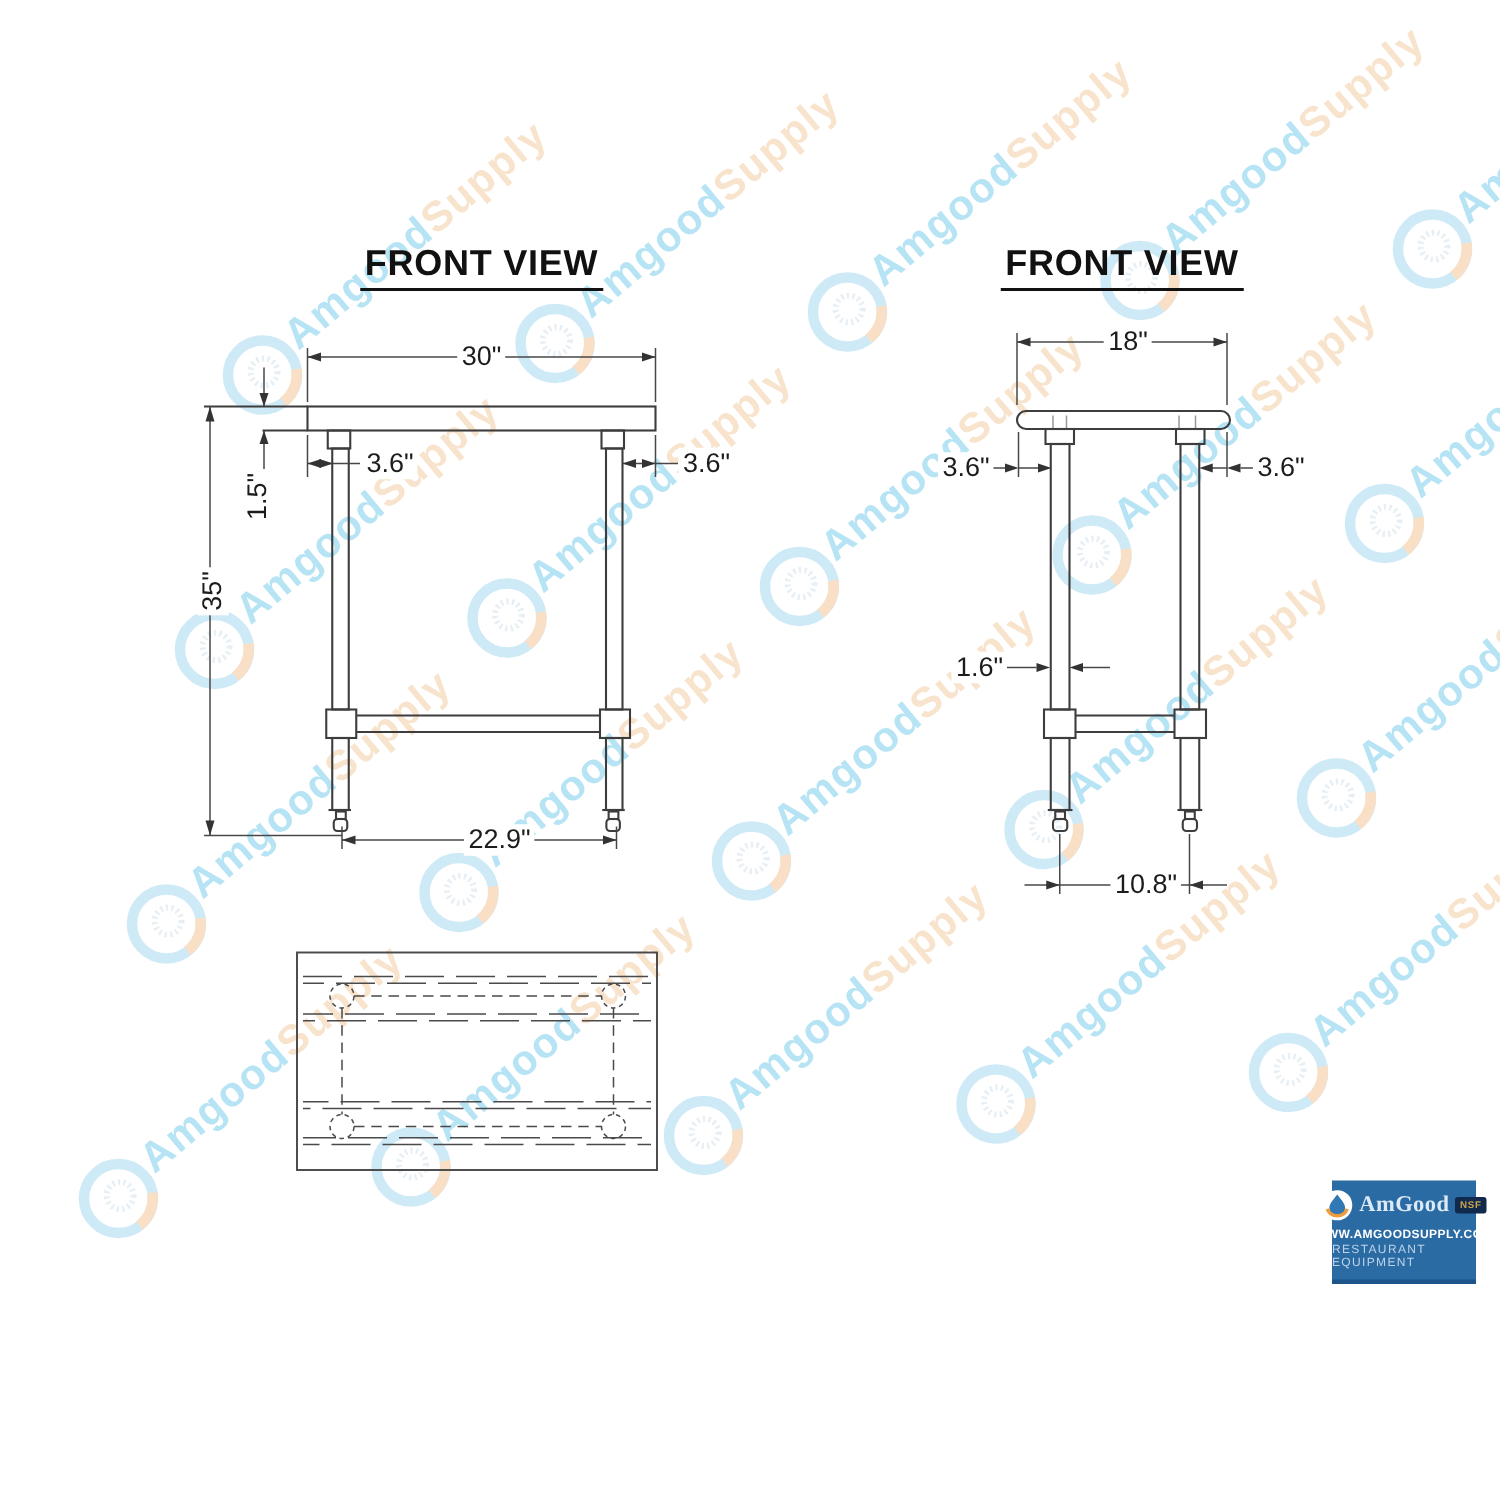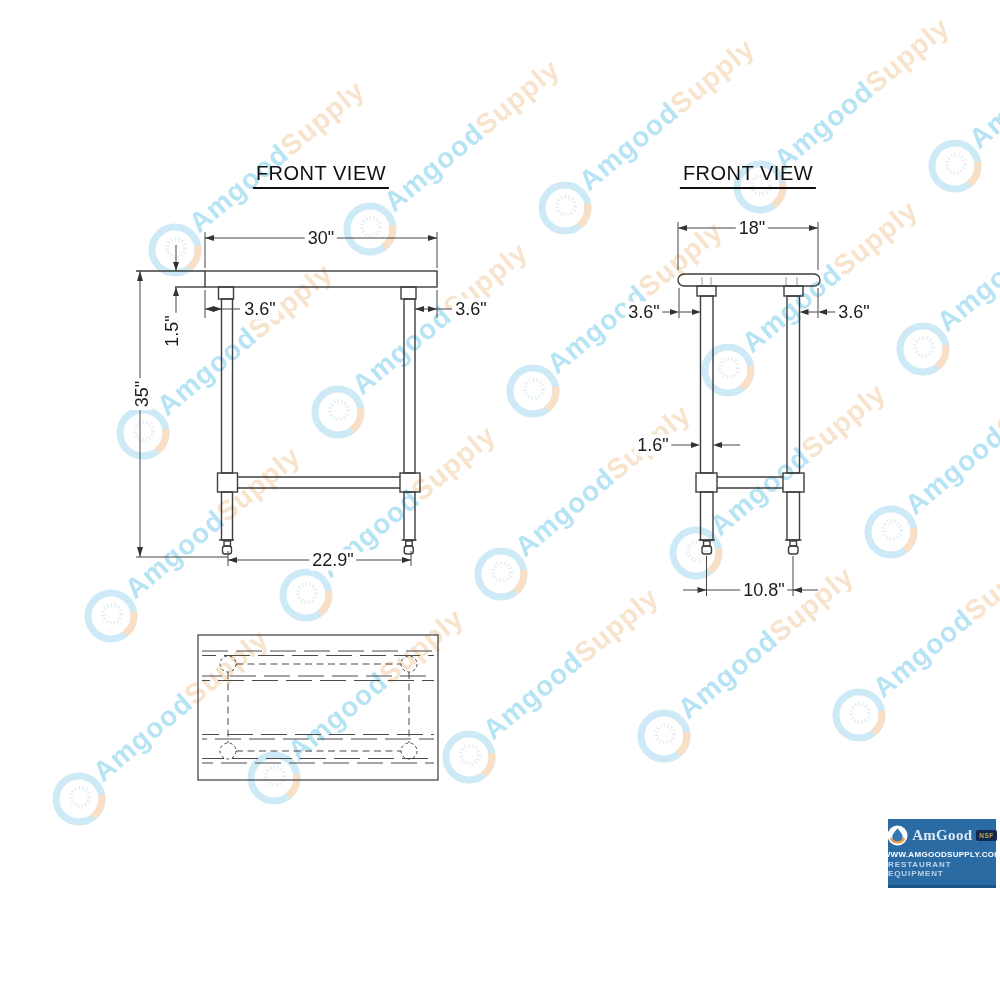--- a/index.html
+++ b/index.html
@@ -1,34 +1,34 @@
 <!DOCTYPE html>
 <html><head>
 <meta charset="utf-8">
 <style>
   html,body{margin:0;padding:0;background:#fff;}
   .canvas{position:relative;width:1000px;height:1000px;background:#ffffff;overflow:hidden;
           font-family:"Liberation Sans",sans-serif;}
   .layer{position:absolute;left:0;top:0;}
-  .view-title{position:absolute;font-weight:normal;font-size:20px;color:#111;
+  .view-title{position:absolute;font-weight:bold;font-size:24px;color:#111;
               letter-spacing:.5px;border-bottom:2.5px solid #111;padding:0 3px 2px 3px;
               transform:translateX(-50%);white-space:nowrap;z-index:4;}
   .dim-label{position:absolute;font-size:18px;color:#1c1c1c;background:#fff;
              padding:0 3px;white-space:nowrap;transform:translate(-50%,-50%);z-index:3;}
   .dim-label.rot{transform:translate(-50%,-50%) rotate(-90deg);}
-  .logo{position:absolute;left:888px;top:787px;width:108px;height:69px;background:#2a6ba4;
+  .logo{position:absolute;left:888px;top:787px;width:96px;height:69px;background:#2a6ba4;
         z-index:5;border-bottom:3px solid #1d5489;box-sizing:border-box;
-        display:flex;flex-direction:column;align-items:center;margin-top:32px;}
+        display:flex;flex-direction:column;align-items:center;}
   .logo-top{display:flex;align-items:center;gap:4px;margin-top:6px;}
   .logo-brand{font-family:"Liberation Serif",serif;font-weight:bold;font-size:15px;
               color:#dce9f6;letter-spacing:.3px;}
   .logo-nsf{background:#10294d;color:#c9a44b;font-size:6.5px;font-weight:bold;
             padding:2px 3px;border-radius:2px;letter-spacing:.5px;}
   .logo-web{margin-top:4px;font-size:8px;font-weight:bold;color:#ffffff;letter-spacing:.3px;}
-  .logo-tag{margin-top:1px;font-size:8px;font-weight:bold;color:#bed3e9;letter-spacing:.9px;}
+  .logo-tag{margin-top:1px;font-size:8px;font-weight:normal;color:#bed3e9;letter-spacing:.9px;}
 </style>
 </head>
 <body>
 
 <div class="canvas">
 
   <svg id="wm-layer" class="layer" width="1000" height="1000" style="z-index:0">
     <defs>
       <g id="wm-tile">
         <circle r="23" fill="none" stroke="#cfeaf7" stroke-width="7"></circle>

